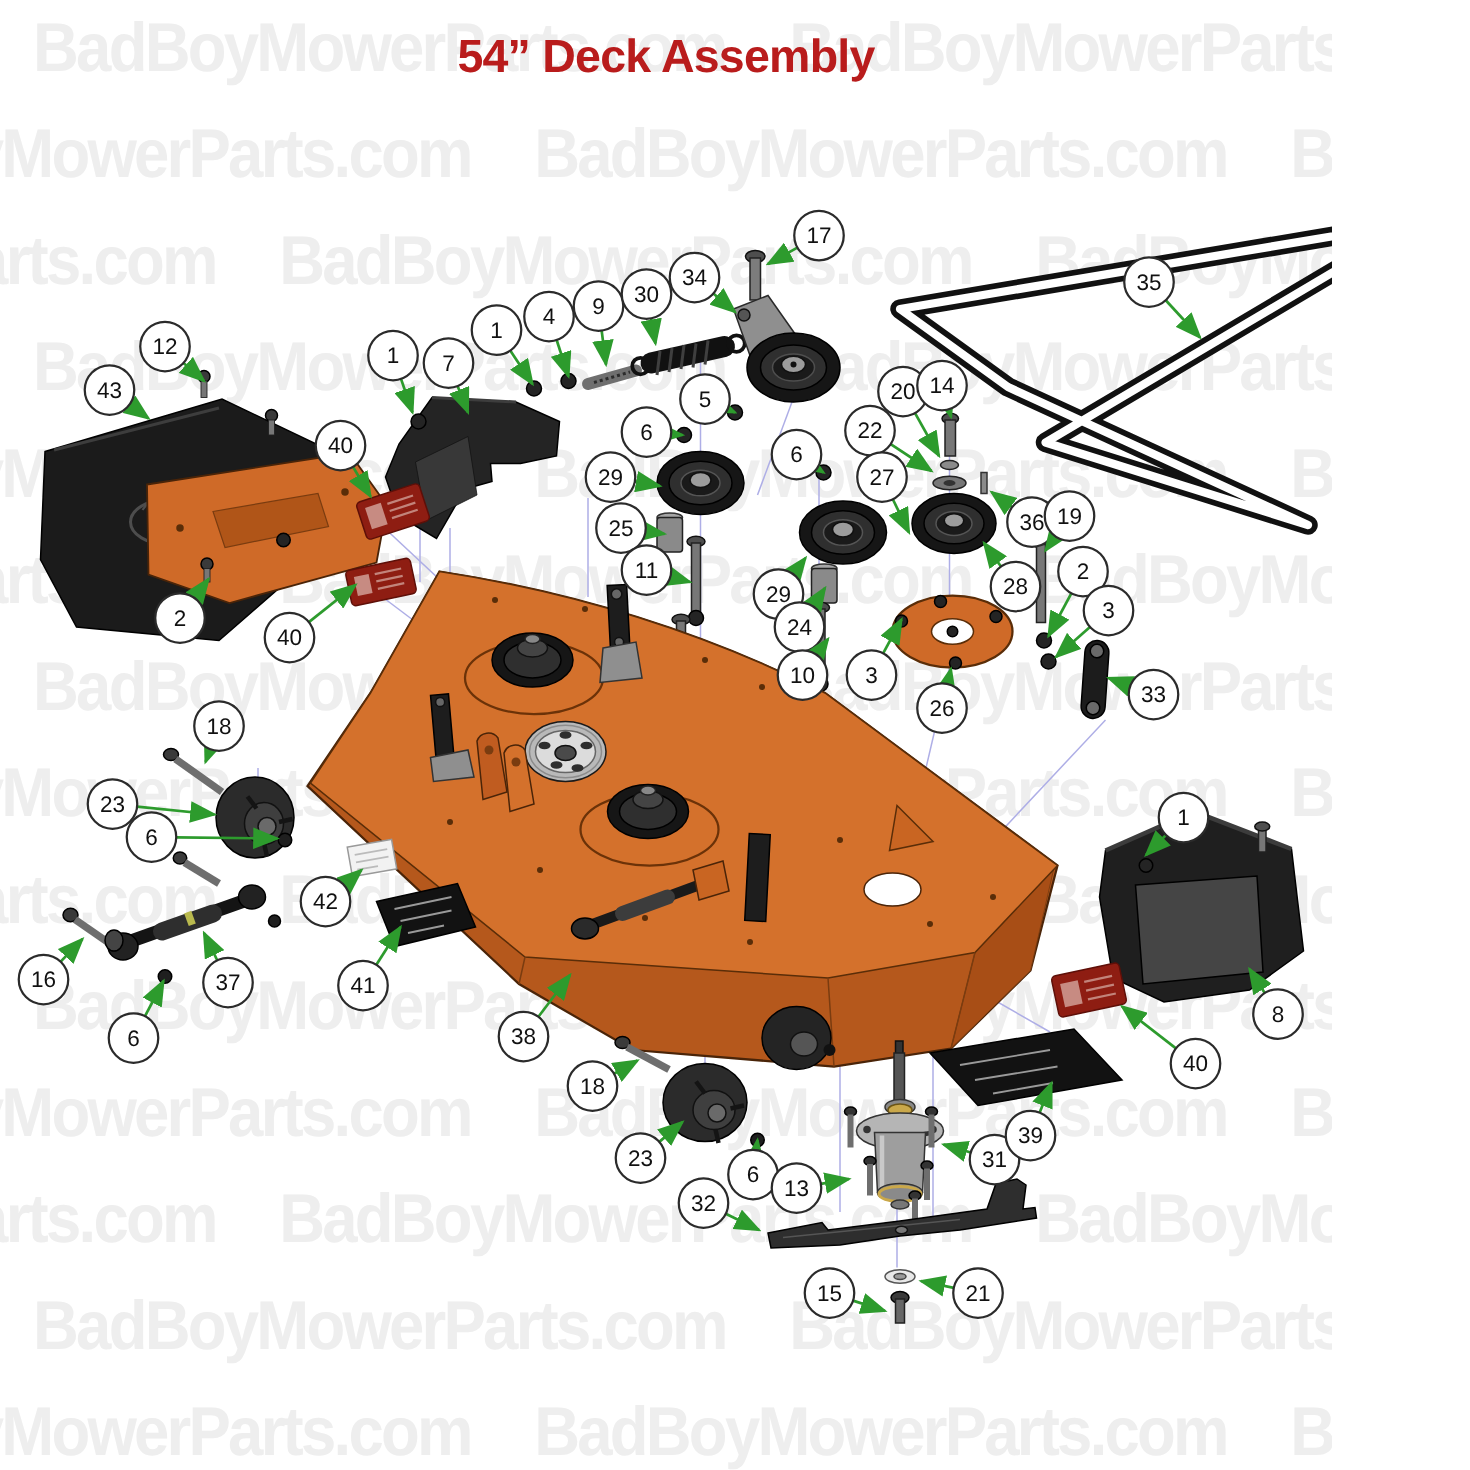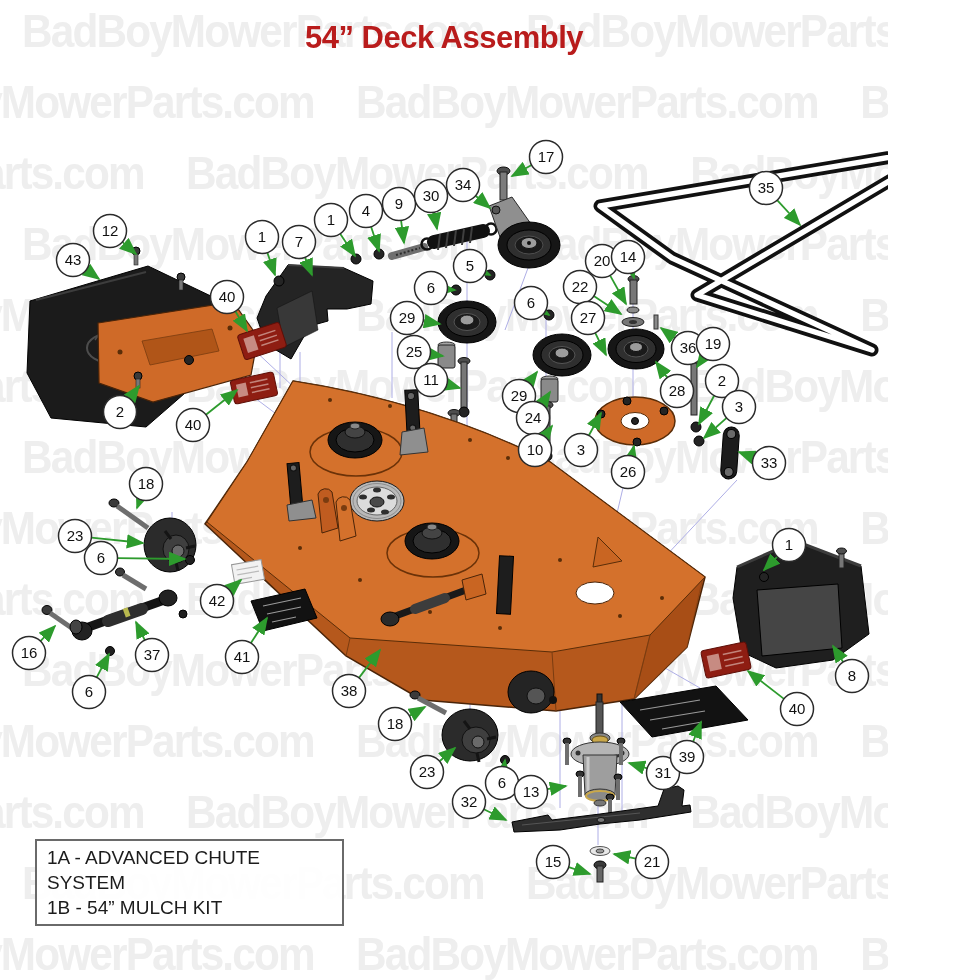--- a/index.html
+++ b/index.html
@@ -728,17 +728,13 @@
           <text x="852" y="681" class="callout-num">8</text>
         </g>
         <g>
           <line x1="783.9613732802867" y1="698.8884119316509" x2="748" y2="671" class="callout-line" marker-end="url(#arrowhead)"></line>
           <circle cx="797" cy="709" r="16.5" class="callout-circle"></circle>
           <text x="797" y="714" class="callout-num">40</text>
         </g>
       </g>
   </svg>
 
-  <div class="legend">
-    <div>1A - ADVANCED CHUTE SYSTEM</div>
-    <div>1B - 54” MULCH KIT</div>
-  </div>
 </div>
 
 </body></html>

